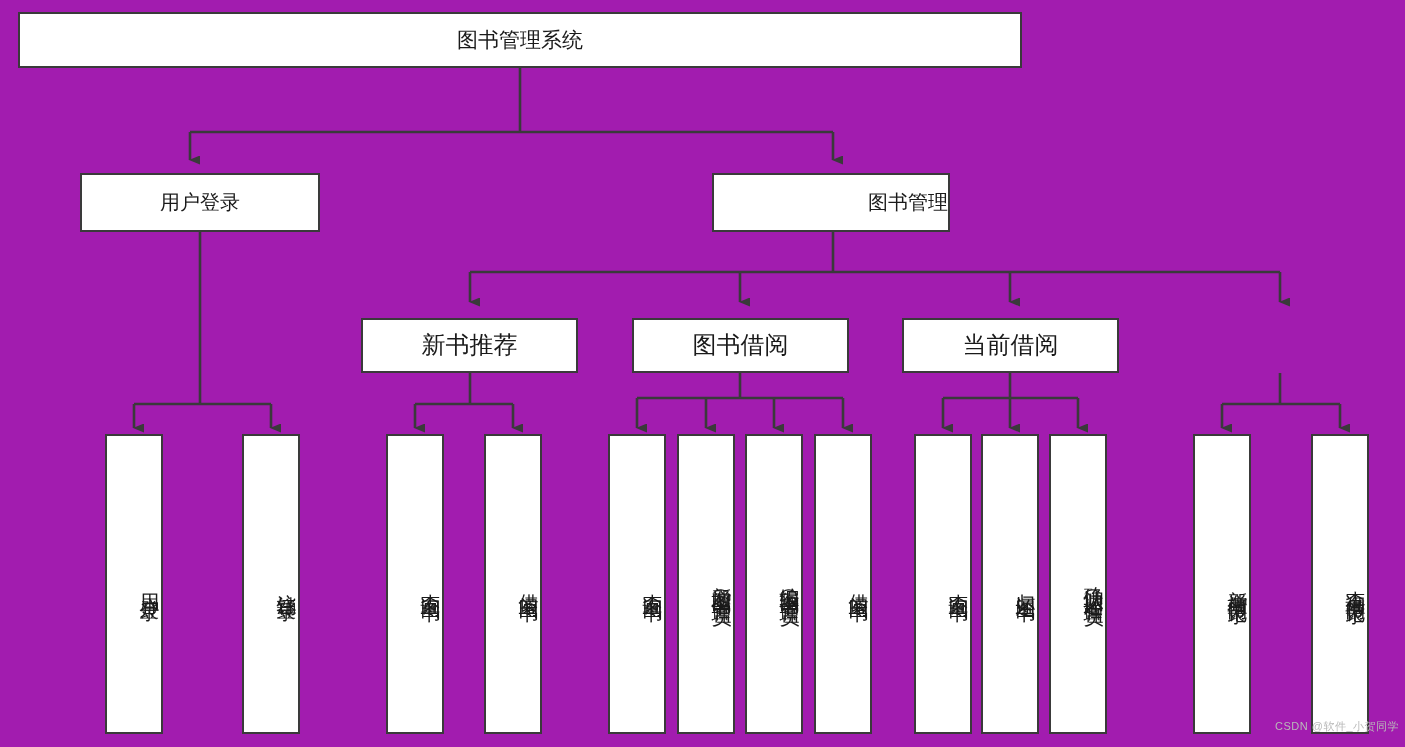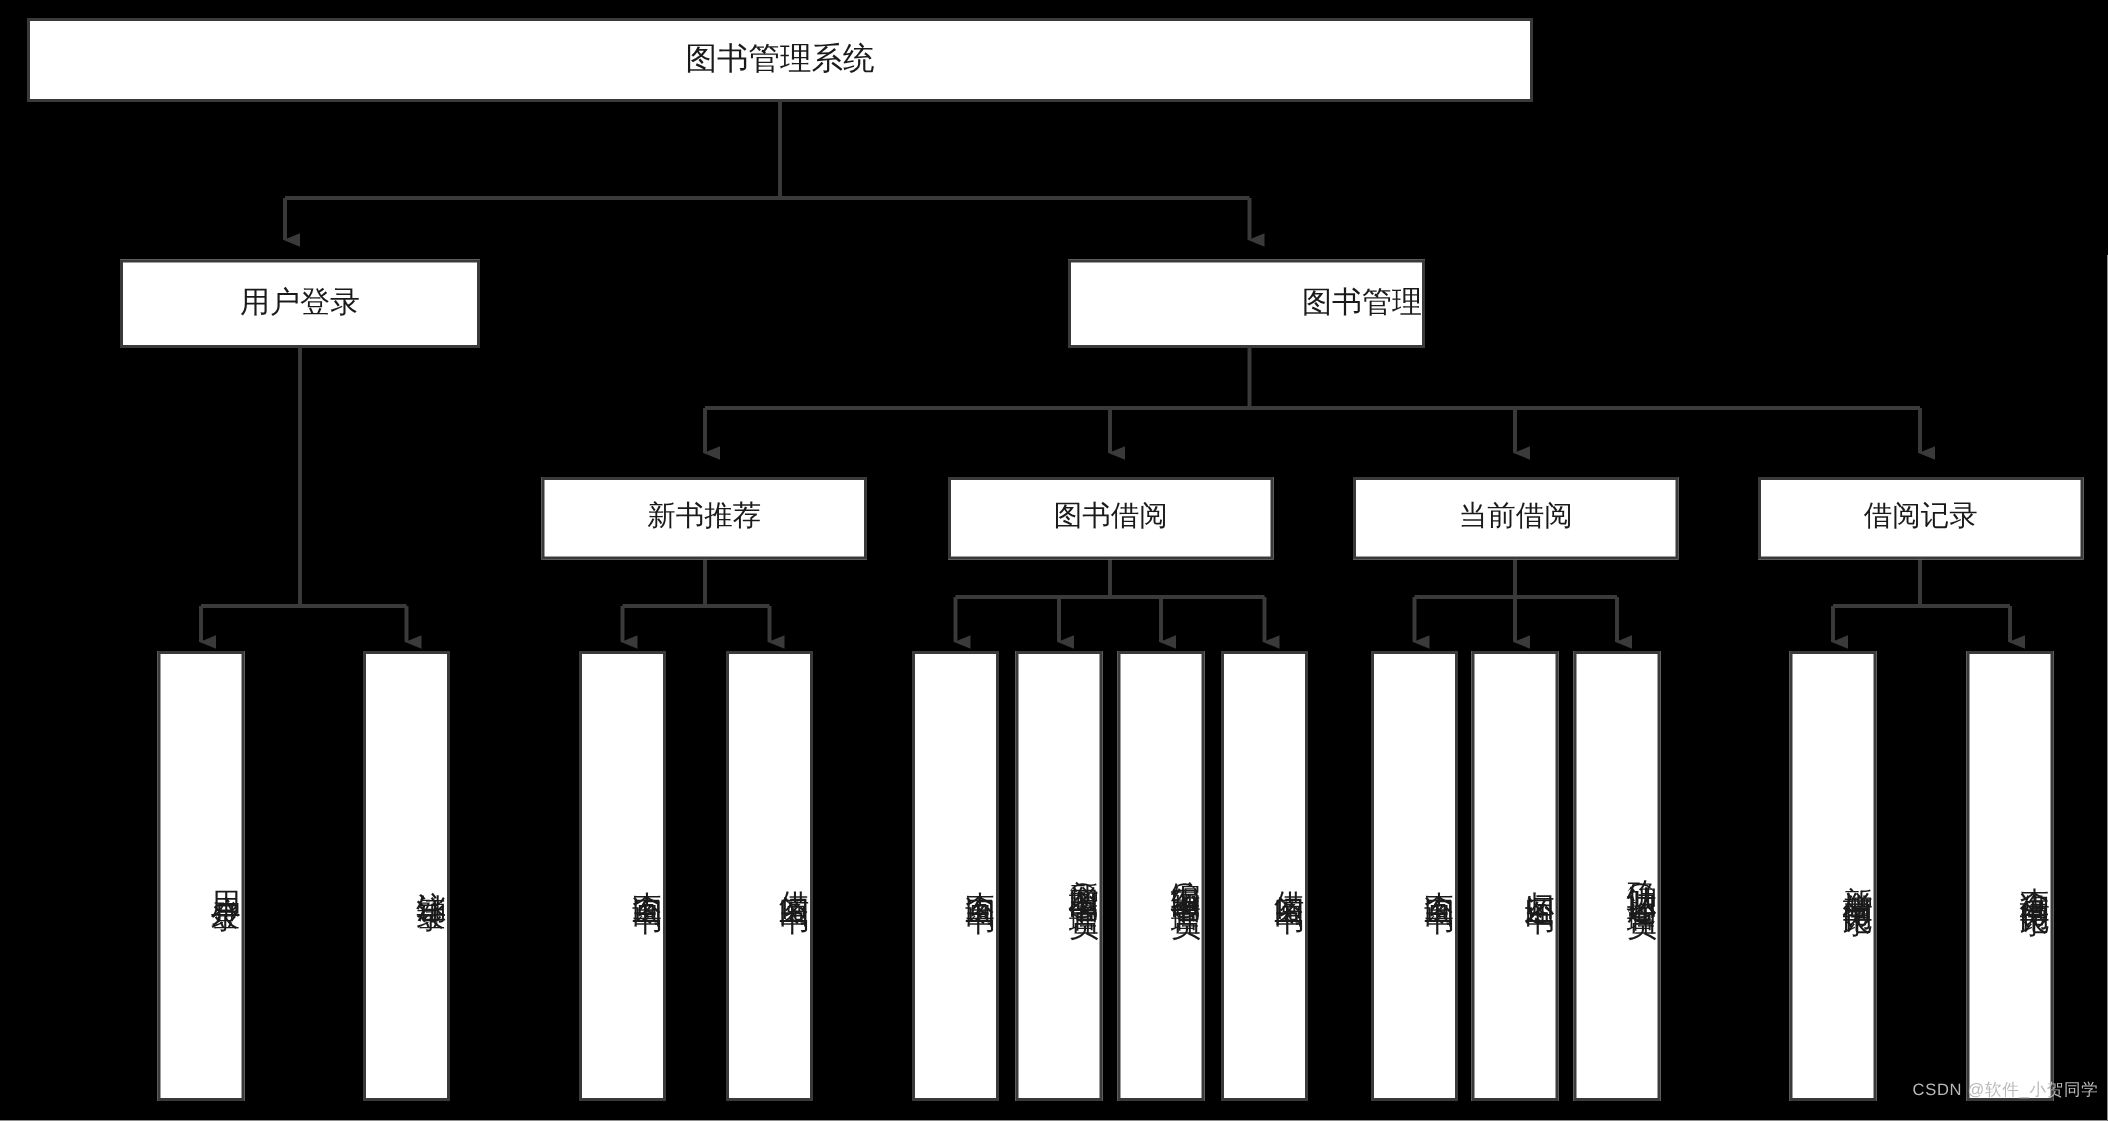--- a/index.html
+++ b/index.html
@@ -8,21 +8,21 @@
     padding: 0;
     background: #ffffff;
   }
   body {
     font-family: "Liberation Sans", "DejaVu Sans", sans-serif;
   }
   #canvas {
     position: relative;
     width: 1405px;
     height: 747px;
-    background: #000000;
+    background: #a21caf;
     overflow: hidden;
   }
   svg.wires {
     position: absolute;
     left: 0;
     top: 0;
     width: 1405px;
     height: 747px;
     pointer-events: none;
   }
@@ -38,21 +38,21 @@
     line-height: 1.18;
     text-align: center;
   }
   .node.root {
     font-size: 21px;
   }
   .node.lvl1 {
     font-size: 20px;
   }
   .node.lvl2 {
-    font-size: 19px;
+    font-size: 24px;
   }
   .node.leaf {
     font-size: 20px;
     writing-mode: vertical-rl;
     text-orientation: upright;
     letter-spacing: 3px;
     padding: 6px 0;
     align-items: flex-start;
     justify-content: center;
   }
@@ -139,23 +139,20 @@
 
   <div class="node lvl2" style="left:361px; top:318px; width:217px; height:55px;">
     <span class="lbl">新书推荐</span>
   </div>
   <div class="node lvl2" style="left:632px; top:318px; width:217px; height:55px;text-align:right;">
     <span class="lbl">图书借阅</span>
   </div>
   <div class="node lvl2" style="left:902px; top:318px; width:217px; height:55px;">
     <span class="lbl">当前借阅</span>
   </div>
-  <div class="node lvl2" style="left:1172px; top:318px; width:217px; height:55px;">
-    <span class="lbl">借阅记录</span>
-  </div>
 
   <div class="node leaf" style="left:105px; top:434px; width:58px; height:300px;">
     <span class="lbl">用户登录</span>
   </div>
   <div class="node leaf" style="left:242px; top:434px; width:58px; height:300px;">
     <span class="lbl">注销登录</span>
   </div>
 
   <div class="node leaf" style="left:386px; top:434px; width:58px; height:300px;">
     <span class="lbl">查询图书</span>

